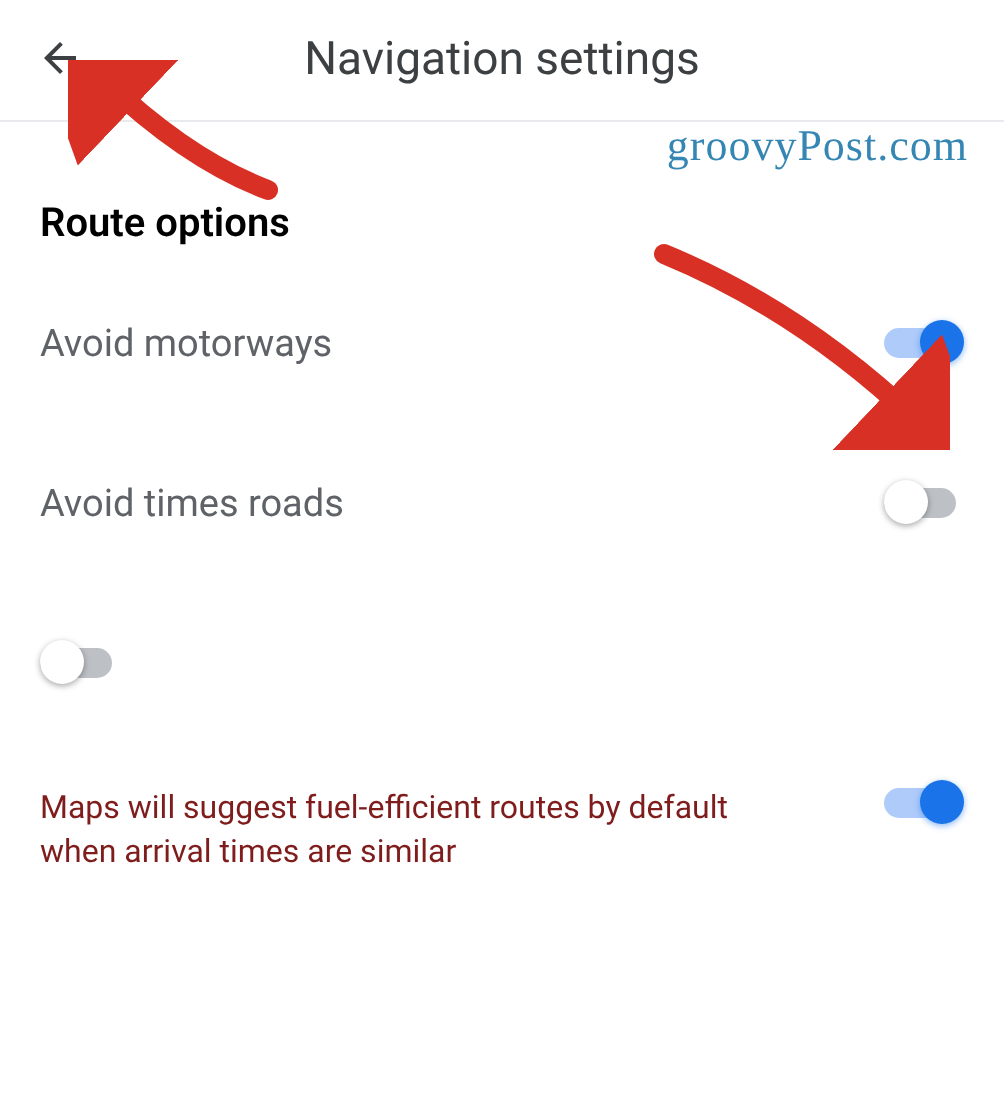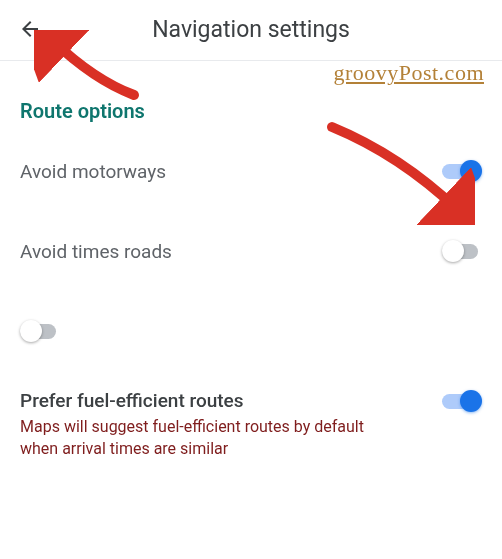--- a/index.html
+++ b/index.html
@@ -40,29 +40,28 @@
       height: 1px;
       background: #e8eaed;
       margin: 2px 0 8px 0;
     }
     .watermark {
       position: absolute;
       top: 60px;
       right: 18px;
       font-family: Georgia, "Times New Roman", serif;
       font-size: 22px;
-      color: #a16207;
+      color: #0369a1;
       opacity: 0.8;
       letter-spacing: 0.5px;
-      text-decoration: underline;
     }
     .section-title {
       font-size: 20px;
       font-weight: 600;
-      color: #0f766e;
+      color: #000000;
       padding: 30px 20px 8px 20px;
     }
     .option-row {
       display: flex;
       align-items: center;
       justify-content: flex-start;
       padding: 28px 20px;
       gap: 36px;
     }
     .option-row.compact {
@@ -167,21 +166,20 @@
 
 <div class="option-row">
   <div class="toggle">
     <div class="toggle-track"></div>
     <div class="toggle-thumb"></div>
   </div>
 </div>
 
 <div class="option-row compact">
   <div class="option-text">
-    <div class="option-label strong">Prefer fuel-efficient routes</div>
     <div class="option-desc">Maps will suggest fuel-efficient routes by default when arrival times are similar</div>
   </div>
   <div class="toggle on">
     <div class="toggle-track"></div>
     <div class="toggle-thumb"></div>
   </div>
 </div>
 
 <svg class="arrow-annotation" style="left:34px; top:30px;" width="110" height="75" viewBox="0 0 110 75">
   <defs>

